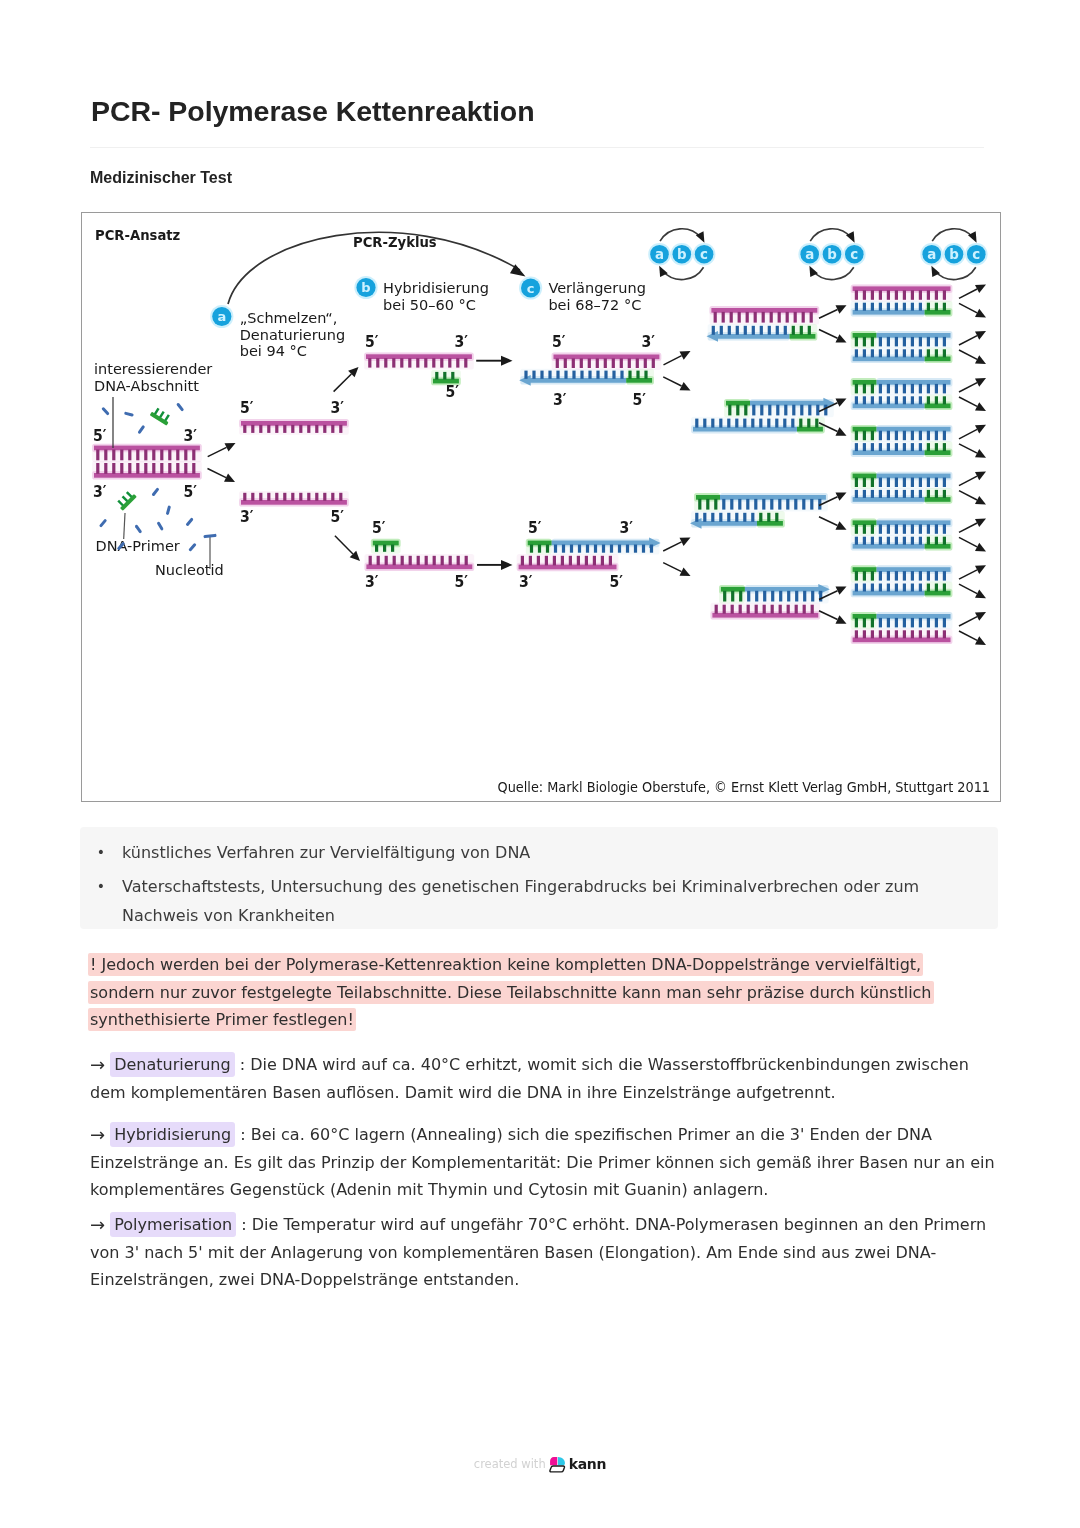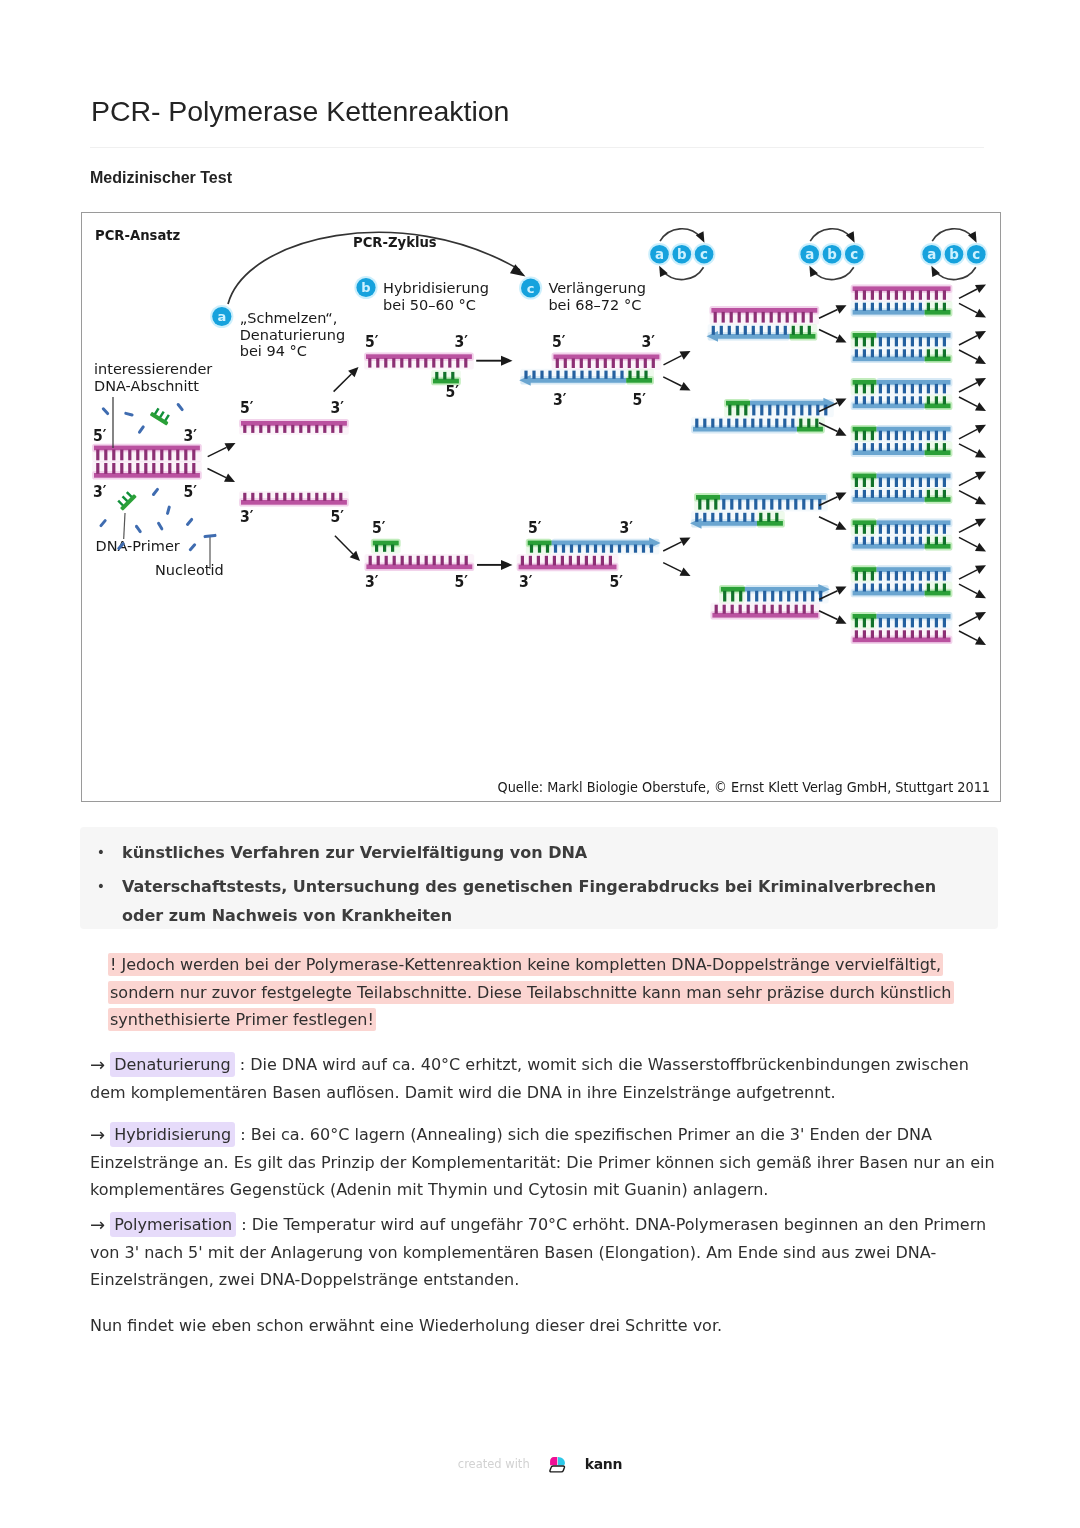--- a/index.html
+++ b/index.html
@@ -1,32 +1,32 @@
 <!DOCTYPE html>
 <html><head>
 <meta charset="utf-8">
 <style>
   html,body{margin:0;padding:0;}
   body{width:1080px;height:1528px;background:#ffffff;font-family:"DejaVu Sans",sans-serif;-webkit-font-smoothing:antialiased;}
   .page{position:relative;width:1080px;height:1528px;overflow:hidden;}
-  .title{position:absolute;left:91px;top:95px;font-size:28.5px;font-weight:normal;color:#232323;font-family:"Liberation Sans",sans-serif;letter-spacing:-0.05px;}
+  .title{position:absolute;left:91px;top:95px;font-size:28.5px;font-weight:bold;color:#232323;font-family:"Liberation Sans",sans-serif;letter-spacing:-0.05px;}
   .divider{position:absolute;left:90px;top:147px;width:894px;height:1px;background:#f0f0f0;}
   .subhead{position:absolute;left:90px;top:169px;font-size:16px;font-weight:bold;color:#232323;font-family:"Liberation Sans",sans-serif;text-align:center;}
   .figbox{position:absolute;left:81px;top:212px;width:918px;height:588px;border:1px solid #9a9a9a;background:#fff;}
 
   .bulletblock{position:absolute;left:80px;top:827px;width:918px;height:102px;background:#f6f6f6;border-radius:4px;}
   .bullet-row{position:absolute;left:14px;right:30px;font-size:16px;color:#3c3c3c;line-height:29px;}
   .bullet-row .dot{position:absolute;left:0;top:0;width:14px;text-align:center;font-size:14px;color:#3c3c3c;}
-  .bullet-row .btext{display:block;margin-left:28px;font-weight:bold;}
+  .bullet-row .btext{display:block;margin-left:28px;}
 
   .para{position:absolute;font-size:16px;color:#2f2f2f;line-height:27.5px;}
   .hl-pink{background:#fbd5d1;padding:2px 2px;border-radius:2px;box-decoration-break:clone;-webkit-box-decoration-break:clone;}
   .hl-purple{background:#e6dbfa;padding:3px 4px;border-radius:3px;}
   .arrow{font-size:18px;display:inline-block;vertical-align:-1px;}
-  .footer{position:absolute;left:0;right:0;top:1455px;display:flex;align-items:center;justify-content:center;gap:19px;}
+  .footer{position:absolute;left:0;right:0;top:1455px;display:flex;align-items:center;justify-content:center;gap:3px;}
   .footer-text{font-size:11.5px;color:#d2d2d2;letter-spacing:0px;}
   .craft-logo{display:inline-flex;align-items:center;}
   .craft-word{font-size:14px;font-weight:bold;color:#1b1b1b;letter-spacing:-0.3px;}
 
 </style>
 </head>
 <body>
 
 <div class="page">
   <div class="title">PCR- Polymerase Kettenreaktion</div>
@@ -864,29 +864,28 @@
     <div class="bullet-row" style="top:11px">
       <span class="dot">•</span>
       <span class="btext">künstliches Verfahren zur Vervielfältigung von DNA</span>
     </div>
     <div class="bullet-row" style="top:45px">
       <span class="dot">•</span>
       <span class="btext">Vaterschaftstests, Untersuchung des genetischen Fingerabdrucks bei Kriminalverbrechen oder zum Nachweis von Krankheiten</span>
     </div>
   </div>
 
-  <div class="para" id="callout" style="left:88px;top:951px;width:852px;margin-left:20px;"><span class="hl-pink">! Jedoch werden bei der Polymerase-Kettenreaktion keine kompletten DNA-Doppelstränge vervielfältigt, sondern nur zuvor festgelegte Teilabschnitte. Diese Teilabschnitte kann man sehr präzise durch künstlich synthethisierte Primer festlegen!</span></div>
+  <div class="para" id="callout" style="left:88px;top:951px;width:852px;"><span class="hl-pink">! Jedoch werden bei der Polymerase-Kettenreaktion keine kompletten DNA-Doppelstränge vervielfältigt, sondern nur zuvor festgelegte Teilabschnitte. Diese Teilabschnitte kann man sehr präzise durch künstlich synthethisierte Primer festlegen!</span></div>
 
   <div class="para step" style="left:90px;top:1051px;width:905px;"><span class="arrow">→</span> <span class="hl-purple">Denaturierung</span> <span>:</span> <span>Die DNA wird auf ca. 40°C erhitzt, womit sich die Wasserstoffbrückenbindungen zwischen dem komplementären Basen auflösen. Damit wird die DNA in ihre Einzelstränge aufgetrennt.</span></div>
 
   <div class="para step" style="left:90px;top:1121px;width:905px;"><span class="arrow">→</span> <span class="hl-purple">Hybridisierung</span> <span>:</span> <span>Bei ca. 60°C lagern (Annealing) sich die spezifischen Primer an die 3' Enden der DNA Einzelstränge an. Es gilt das Prinzip der Komplementarität: Die Primer können sich gemäß ihrer Basen nur an ein komplementäres Gegenstück (Adenin mit Thymin und Cytosin mit Guanin) anlagern.</span></div>
 
   <div class="para step" style="left:90px;top:1211px;width:905px;"><span class="arrow">→</span> <span class="hl-purple">Polymerisation</span> <span>:</span> <span>Die Temperatur wird auf ungefähr 70°C erhöht. DNA-Polymerasen beginnen an den Primern von 3' nach 5' mit der Anlagerung von komplementären Basen (Elongation). Am Ende sind aus zwei DNA-Einzelsträngen, zwei DNA-Doppelstränge entstanden.</span></div>
 
-  <div class="para" style="left:90px;top:1312px;width:905px;">Nun findet wie eben schon erwähnt eine Wiederholung dieser drei Schritte vor.</div>
 
   <div class="footer">
     <span class="footer-text">created with</span>
     <span class="craft-logo">
       <svg width="17" height="18" viewBox="0 0 19 20" xmlns="http://www.w3.org/2000/svg">
         <path d="M9.2 2.2 L9.2 11.4 L1.2 11.4 L1.2 6.6 C1.2 4.2 3.0 2.2 5.4 2.2 Z" fill="#ef0f96"></path>
         <path d="M9.9 2.2 C14.6 2.2 17.8 5.4 17.8 9.2 C17.8 10.0 17.5 11.4 16.0 11.4 L9.9 11.4 Z" fill="#2ec8e8"></path>
         <path d="M4.6 12.3 L16.0 12.3 C17.0 12.3 17.5 13.0 17.2 13.9 L16.0 17.2 C15.7 18.1 14.7 18.8 13.7 18.8 L2.3 18.8 C1.3 18.8 0.8 18.1 1.1 17.2 L2.3 13.9 C2.6 13.0 3.6 12.3 4.6 12.3 Z" fill="none" stroke="#1b1b1b" stroke-width="1.6" stroke-linejoin="round"></path>
       </svg>
     </span>

